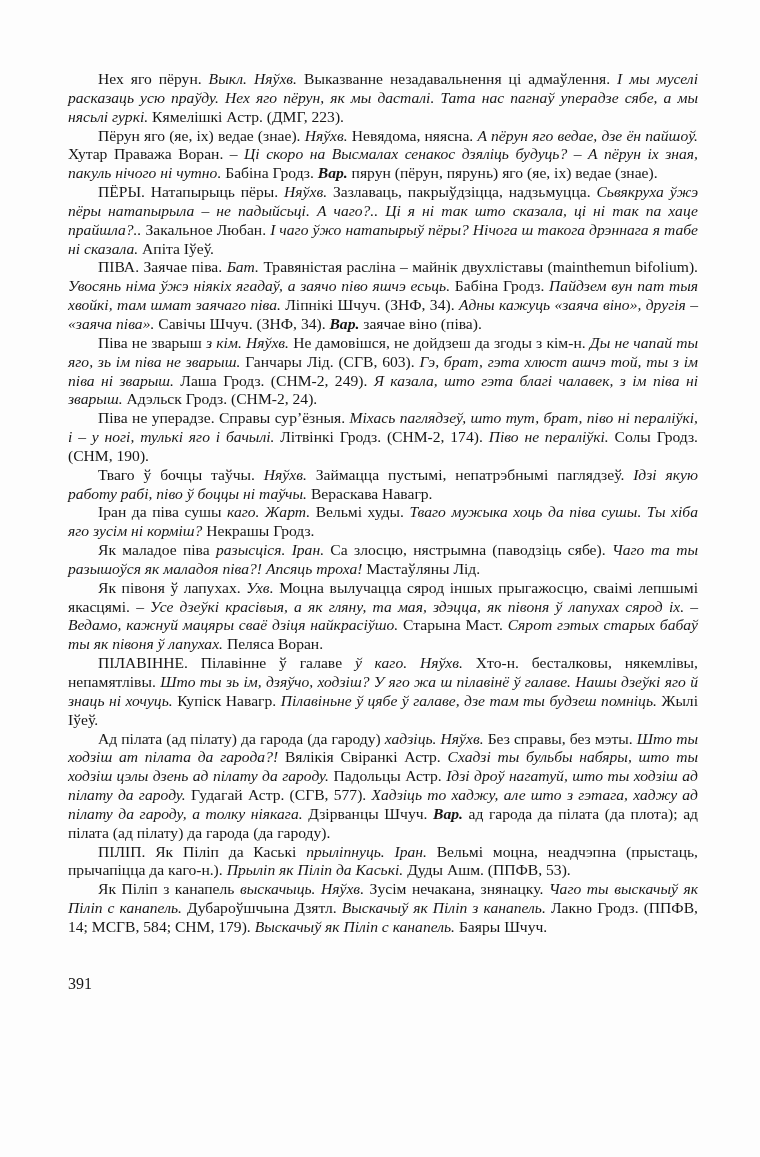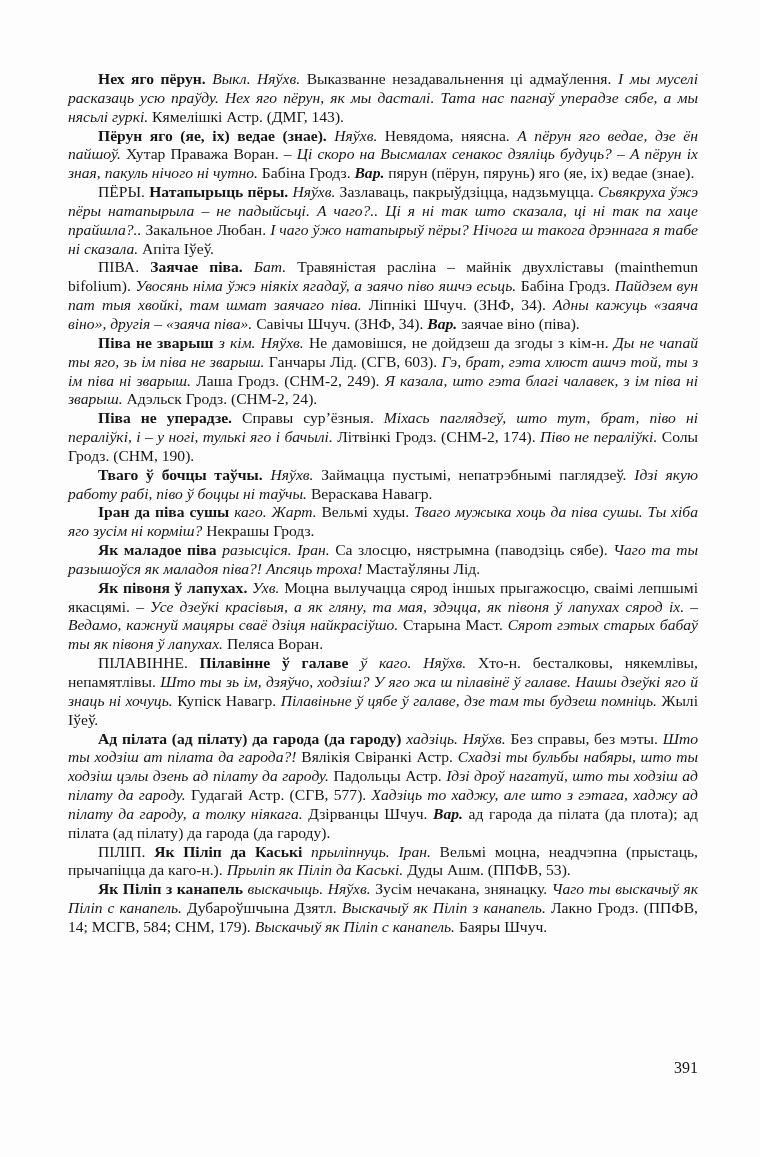--- a/index.html
+++ b/index.html
@@ -27,38 +27,38 @@
     font-size: 15.6px;
     line-height: 18.85px;
     text-align: justify;
   }
   p.entry {
     margin: 0;
     padding: 0;
     text-indent: 30px;
   }
   .run-r { font-weight: 400; font-style: normal; margin-top: 32px; }
-  .run-b { font-weight: 700; font-style: normal; margin-top: 48px; }
+  .run-b { font-weight: 400; font-style: normal; margin-top: 48px; }
   .run-i { font-weight: 400; font-style: italic; }
   .run-bi { font-weight: 700; font-style: italic; }
   .page-number {
     position: absolute;
     left: 68px;
-    top: 1059px;
+    top: 975px;
     width: 630px;
-    text-align: right;
+    text-align: left;
     font-size: 16px;
   }
 </style>
 </head>
 <body>
 
 <div class="page">
   <main class="text-block" id="entries-container">
-      <p class="entry"><span class="run-b">Нех яго пёрун. </span><span class="run-i">Выкл. Няўхв. </span><span class="run-r">Выказванне незадавальнення ці адмаўлення. </span><span class="run-i">І мы муселі расказаць усю праўду. Нех яго пёрун, як мы дасталі. Тата нас пагнаў уперадзе сябе, а мы нясьлі гуркі. </span><span class="run-r">Кямелішкі Астр. (ДМГ, 143).</span></p>
+      <p class="entry"><span class="run-b">Нех яго пёрун. </span><span class="run-i">Выкл. Няўхв. </span><span class="run-r">Выказванне незадавальнення ці адмаўлення. </span><span class="run-i">І мы муселі расказаць усю праўду. Нех яго пёрун, як мы дасталі. Тата нас пагнаў уперадзе сябе, а мы нясьлі гуркі. </span><span class="run-r">Кямелішкі Астр. (ДМГ, 223).</span></p>
       <p class="entry"><span class="run-b">Пёрун яго (яе, іх) ведае (знае). </span><span class="run-i">Няўхв. </span><span class="run-r">Невядома, няясна. </span><span class="run-i">А пёрун яго ведае, дзе ён пайшоў. </span><span class="run-r">Хутар Праважа Воран. </span><span class="run-i">– Ці скоро на Высмалах сенакос дзяліць будуць? – А пёрун іх зная, пакуль нічого ні чутно. </span><span class="run-r">Бабіна Гродз. </span><span class="run-bi">Вар. </span><span class="run-r">пярун (пёрун, пярунь) яго (яе, іх) ведае (знае).</span></p>
       <p class="entry"><span class="run-r">ПЁРЫ. </span><span class="run-b">Натапырыць пёры. </span><span class="run-i">Няўхв. </span><span class="run-r">Зазлаваць, пакрыўдзіцца, надзьмуцца. </span><span class="run-i">Сьвякруха ўжэ пёры натапырыла – не падыйсьці. А чаго?.. Ці я ні так што сказала, ці ні так па хаце прайшла?.. </span><span class="run-r">Закальное Любан. </span><span class="run-i">І чаго ўжо натапырыў пёры? Нічога ш такога дрэннага я табе ні сказала. </span><span class="run-r">Апіта Іўеў.</span></p>
       <p class="entry"><span class="run-r">ПІВА. </span><span class="run-b">Заячае піва. </span><span class="run-i">Бат. </span><span class="run-r">Травяністая расліна – майнік двухліставы (mainthemun bifolium). </span><span class="run-i">Увосянь німа ўжэ ніякіх ягадаў, а заячо піво яшчэ есьць. </span><span class="run-r">Бабіна Гродз. </span><span class="run-i">Пайдзем вун пат тыя хвойкі, там шмат заячаго піва. </span><span class="run-r">Ліпнікі Шчуч. (ЗНФ, 34). </span><span class="run-i">Адны кажуць «заяча віно», другія – «заяча піва». </span><span class="run-r">Савічы Шчуч. (ЗНФ, 34). </span><span class="run-bi">Вар. </span><span class="run-r">заячае віно (піва).</span></p>
       <p class="entry"><span class="run-b">Піва не зварыш </span><span class="run-i">з кім. Няўхв. </span><span class="run-r">Не дамовішся, не дойдзеш да згоды з кім-н. </span><span class="run-i">Ды не чапай ты яго, зь ім піва не зварыш. </span><span class="run-r">Ганчары Лід. (СГВ, 603). </span><span class="run-i">Гэ, брат, гэта хлюст ашчэ той, ты з ім піва ні зварыш. </span><span class="run-r">Лаша Гродз. (СНМ-2, 249). </span><span class="run-i">Я казала, што гэта благі чалавек, з ім піва ні зварыш. </span><span class="run-r">Адэльск Гродз. (СНМ-2, 24).</span></p>
       <p class="entry"><span class="run-b">Піва не уперадзе. </span><span class="run-r">Справы сур’ёзныя. </span><span class="run-i">Міхась паглядзеў, што тут, брат, піво ні пераліўкі, і – у ногі, тулькі яго і бачылі. </span><span class="run-r">Літвінкі Гродз. (СНМ-2, 174). </span><span class="run-i">Піво не пераліўкі. </span><span class="run-r">Солы Гродз. (СНМ, 190).</span></p>
       <p class="entry"><span class="run-b">Тваго ў бочцы таўчы. </span><span class="run-i">Няўхв. </span><span class="run-r">Займацца пустымі, непатрэбнымі паглядзеў. </span><span class="run-i">Ідзі якую работу рабі, піво ў боццы ні таўчы. </span><span class="run-r">Вераскава Навагр.</span></p>
       <p class="entry"><span class="run-b">Іран да піва сушы </span><span class="run-i">каго. Жарт. </span><span class="run-r">Вельмі худы. </span><span class="run-i">Тваго мужыка хоць да піва сушы. Ты хіба яго зусім ні корміш? </span><span class="run-r">Некрашы Гродз.</span></p>
       <p class="entry"><span class="run-b">Як маладое піва </span><span class="run-i">разысціся. Іран. </span><span class="run-r">Са злосцю, нястрымна (паводзіць сябе). </span><span class="run-i">Чаго та ты разышоўся як маладоя піва?! Апсяць троха! </span><span class="run-r">Мастаўляны Лід.</span></p>
       <p class="entry"><span class="run-b">Як півоня ў лапухах. </span><span class="run-i">Ухв. </span><span class="run-r">Моцна вылучацца сярод іншых прыгажосцю, сваімі лепшымі якасцямі. </span><span class="run-i">– Усе дзеўкі красівыя, а як гляну, та мая, здэцца, як півоня ў лапухах сярод іх. – Ведамо, кажнуй мацяры сваё дзіця найкрасіўшо. </span><span class="run-r">Старына Маст. </span><span class="run-i">Сярот гэтых старых бабаў ты як півоня ў лапухах. </span><span class="run-r">Пеляса Воран.</span></p>
       <p class="entry"><span class="run-r">ПІЛАВІННЕ. </span><span class="run-b">Пілавінне ў галаве </span><span class="run-i">ў каго. Няўхв. </span><span class="run-r">Хто-н. бесталковы, някемлівы, непамятлівы. </span><span class="run-i">Што ты зь ім, дзяўчо, ходзіш? У яго жа ш пілавінё ў галаве. Нашы дзеўкі яго й знаць ні хочуць. </span><span class="run-r">Купіск Навагр. </span><span class="run-i">Пілавіньне ў цябе ў галаве, дзе там ты будзеш помніць. </span><span class="run-r">Жылі Іўеў.</span></p>

